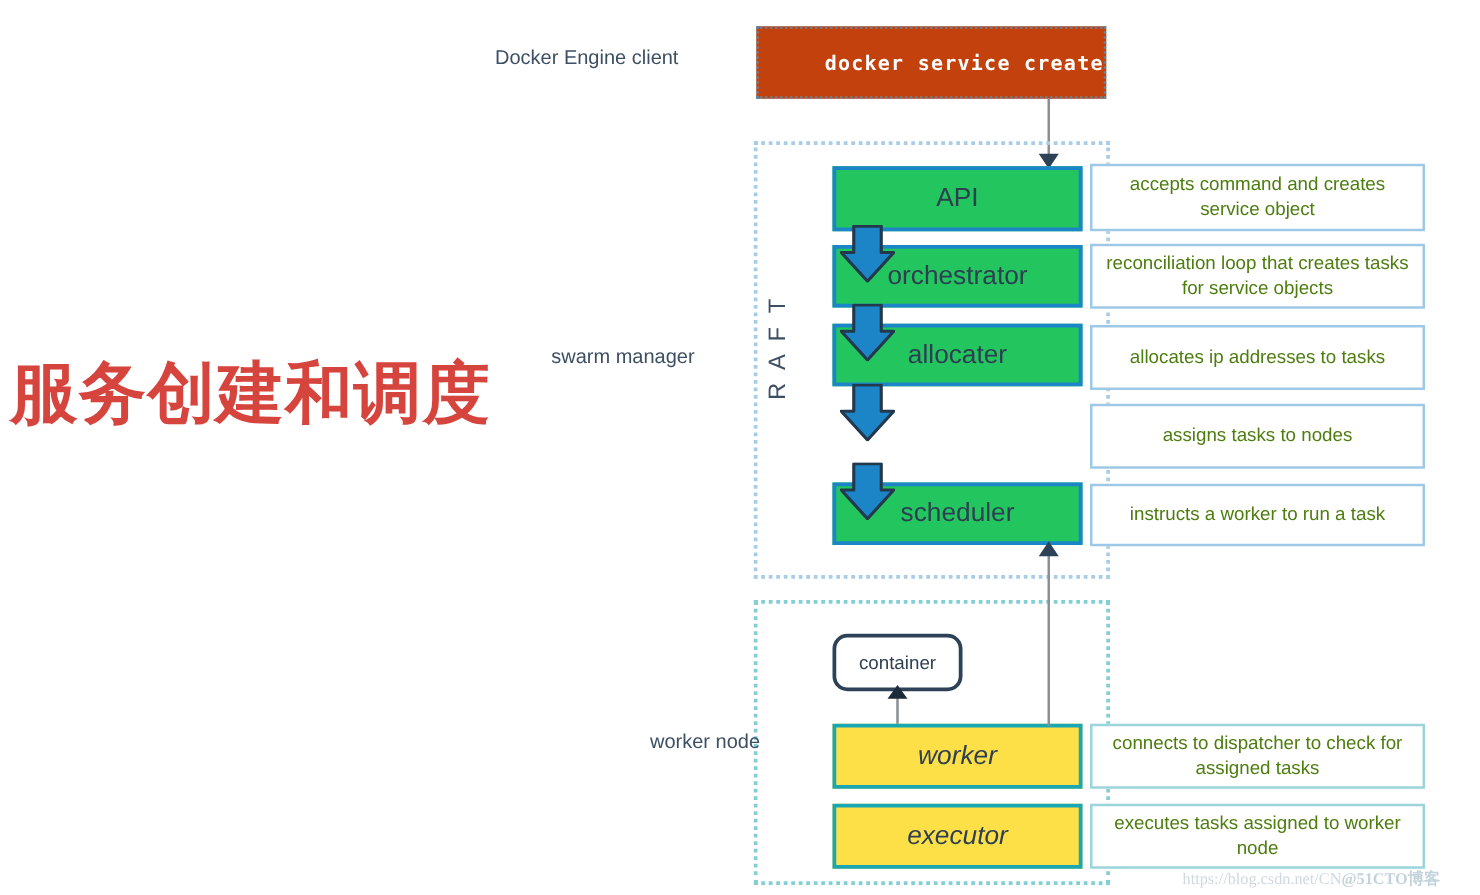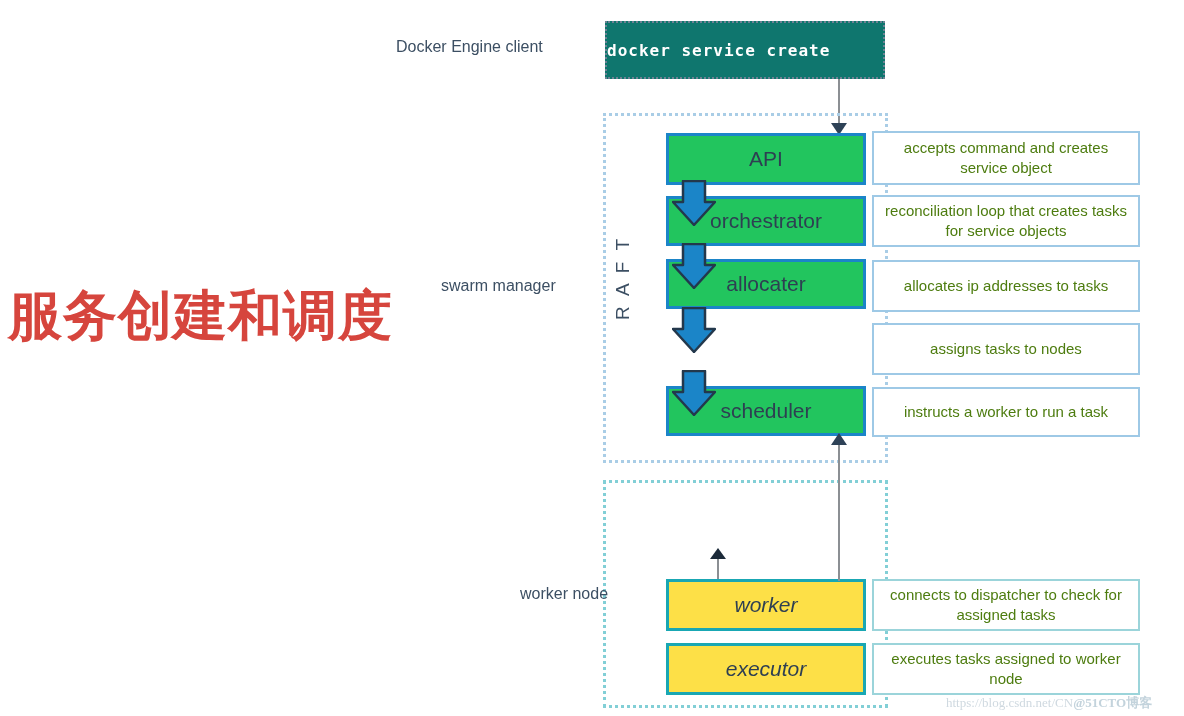--- a/index.html
+++ b/index.html
@@ -43,26 +43,26 @@
   #label-swarm-manager { left: 441px; top: 277px; }
   #label-worker-node   { left: 474px; top: 585px; margin-left: 46px; }
 
   
   #cmd-box {
     position: absolute;
     left: 605px;
     top: 21px;
     width: 280px;
     height: 58px;
-    background: #0f766e;
+    background: #c2410c;
     border: 2px dotted #6e8194;
     box-sizing: border-box;
     display: flex;
     align-items: center;
-    justify-content: flex-start;
+    justify-content: flex-end;
   }
   #cmd-box span {
     font-family: "DejaVu Sans Mono", monospace;
     font-size: 16px;
     font-weight: bold;
     color: #ffffff;
     letter-spacing: 1px;
   }
 
   
@@ -262,20 +262,21 @@
 
   <div class="note blue" id="note-api">accepts command and creates service object</div>
   <div class="note blue" id="note-orchestrator">reconciliation loop that creates tasks for service objects</div>
   <div class="note blue" id="note-allocater">allocates ip addresses to tasks</div>
   <div class="note blue" id="note-dispatcher">assigns tasks to nodes</div>
   <div class="note blue" id="note-scheduler">instructs a worker to run a task</div>
 
   <div class="group-box" id="worker-group"></div>
   <div class="side-label" id="label-worker-node">worker node</div>
 
+  <div id="box-container">container</div>
 
   <div class="thin-line" id="line-container"></div>
   <div class="thin-head" id="head-container"></div>
 
   <div class="comp-box teal" id="box-worker">worker</div>
   <div class="comp-box teal" id="box-executor">executor</div>
 
   <div class="thin-line" id="line-worker"></div>
   <div class="thin-head" id="head-worker"></div>
 

